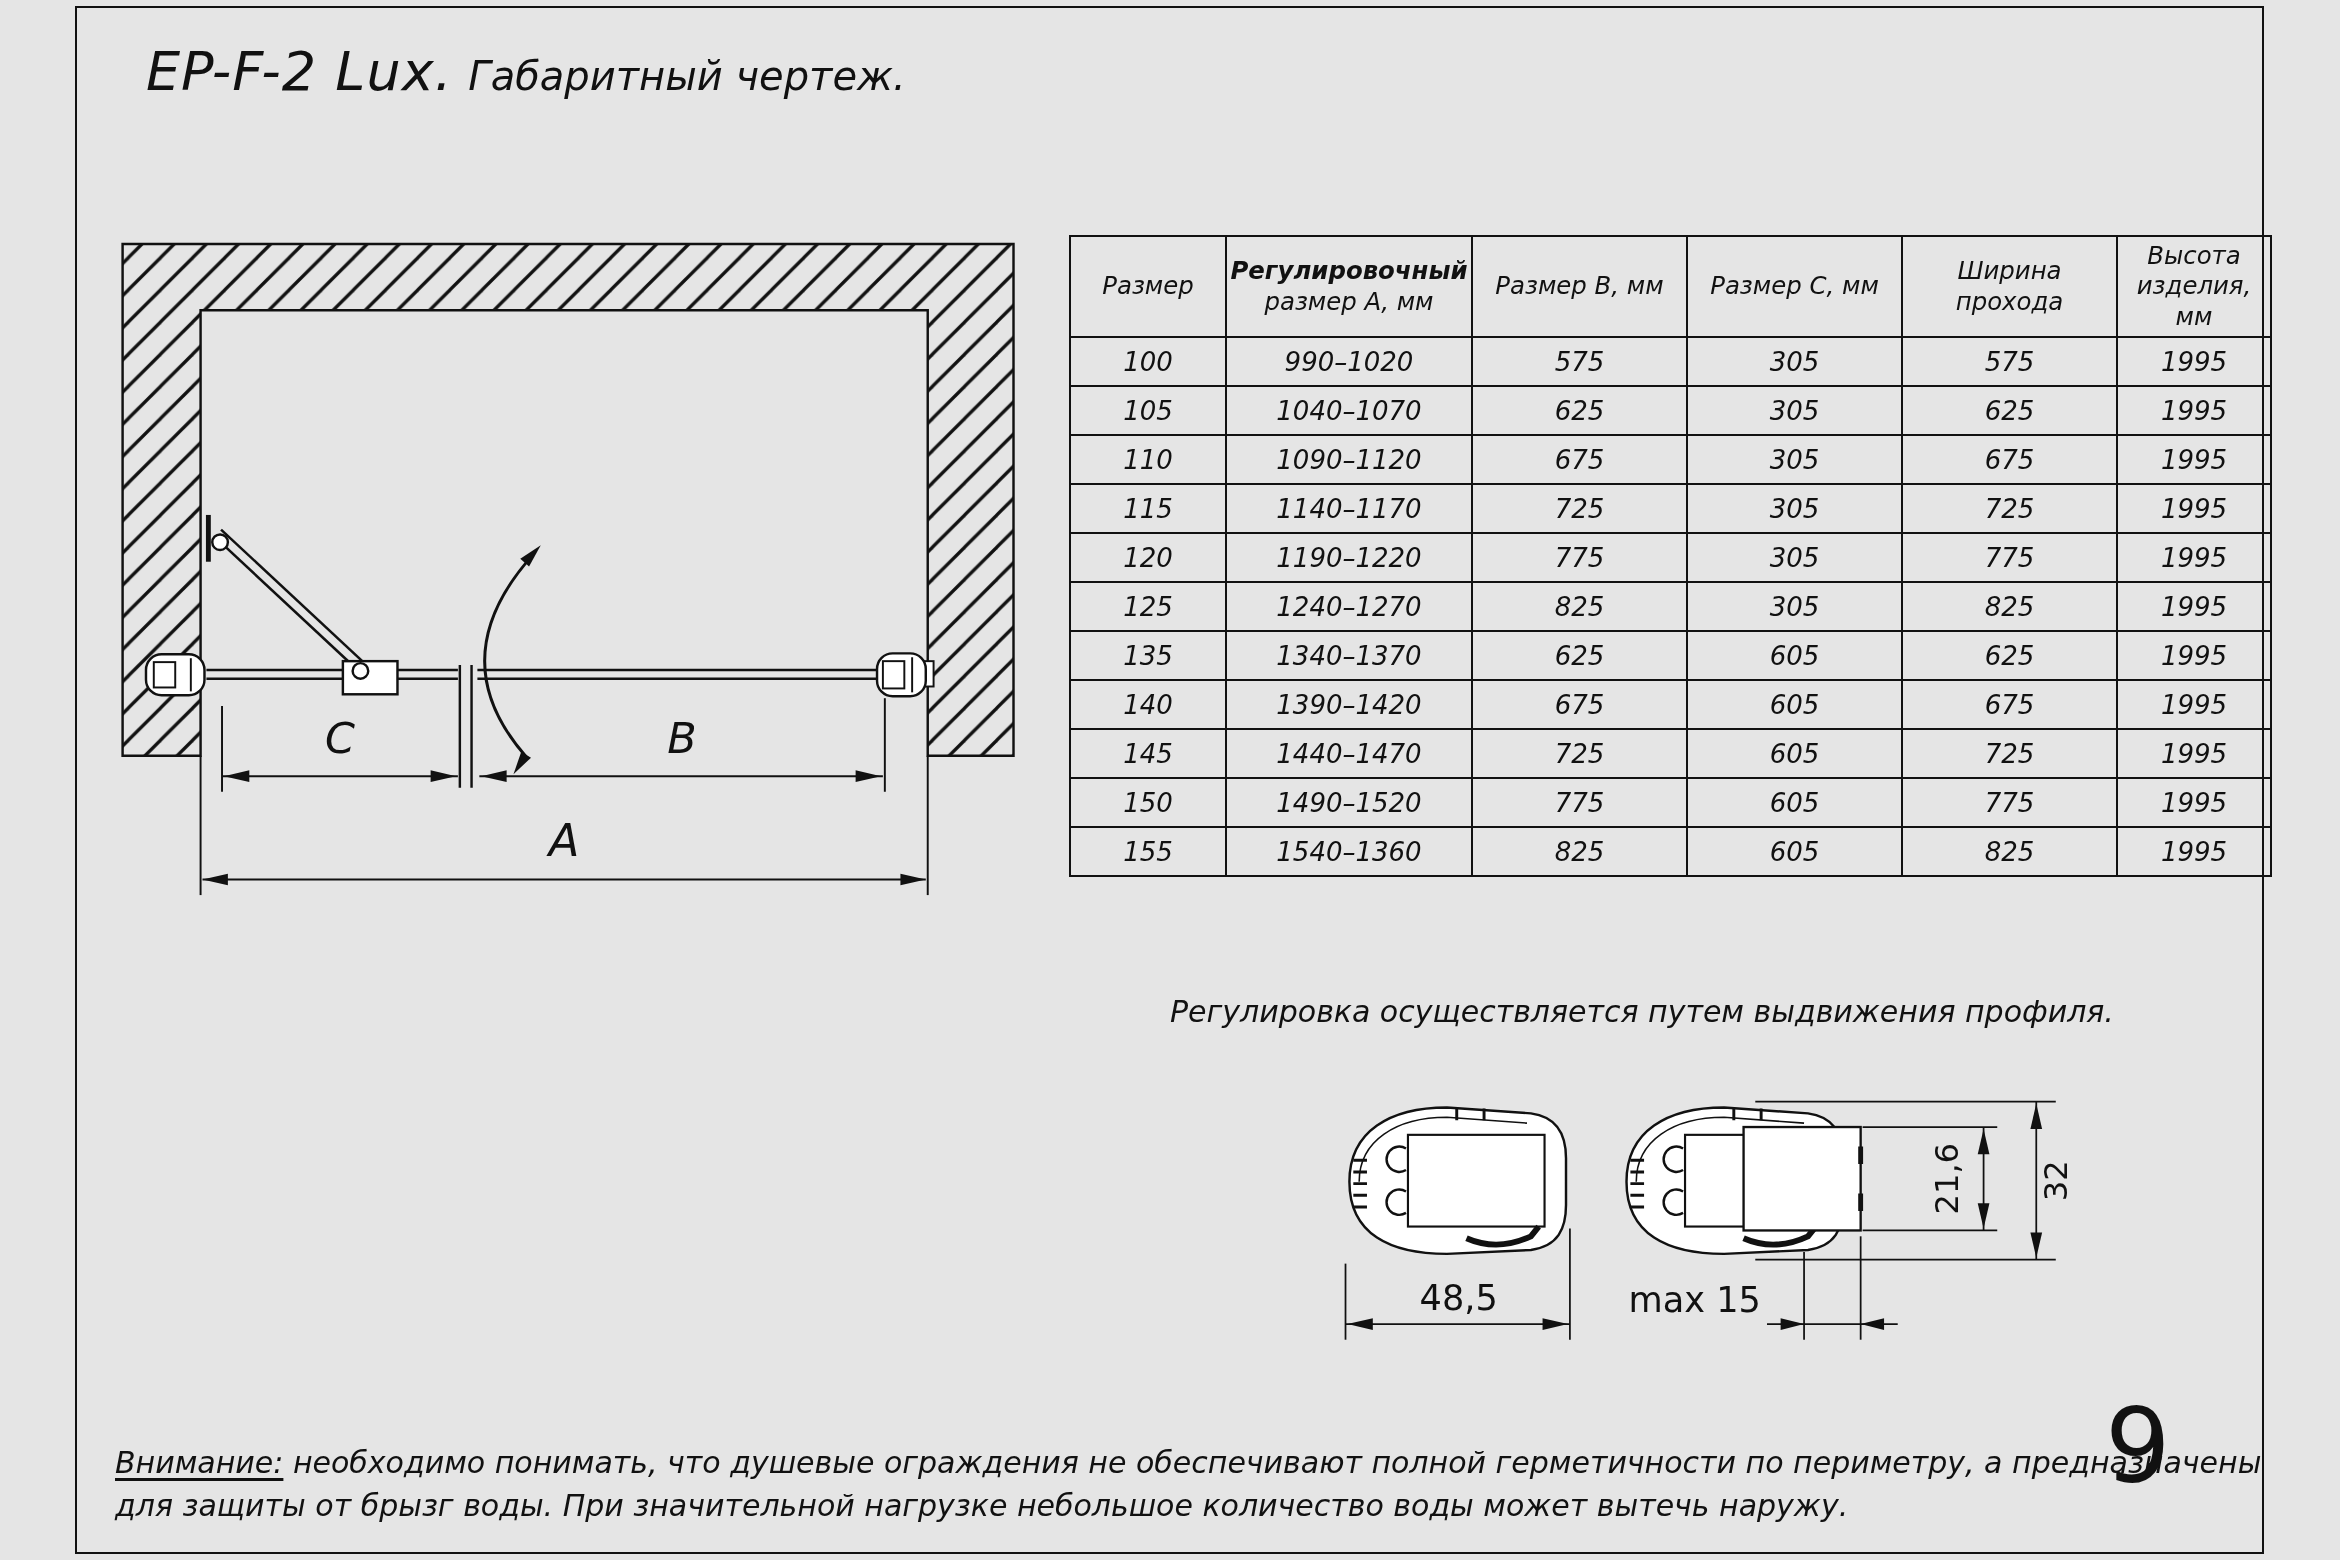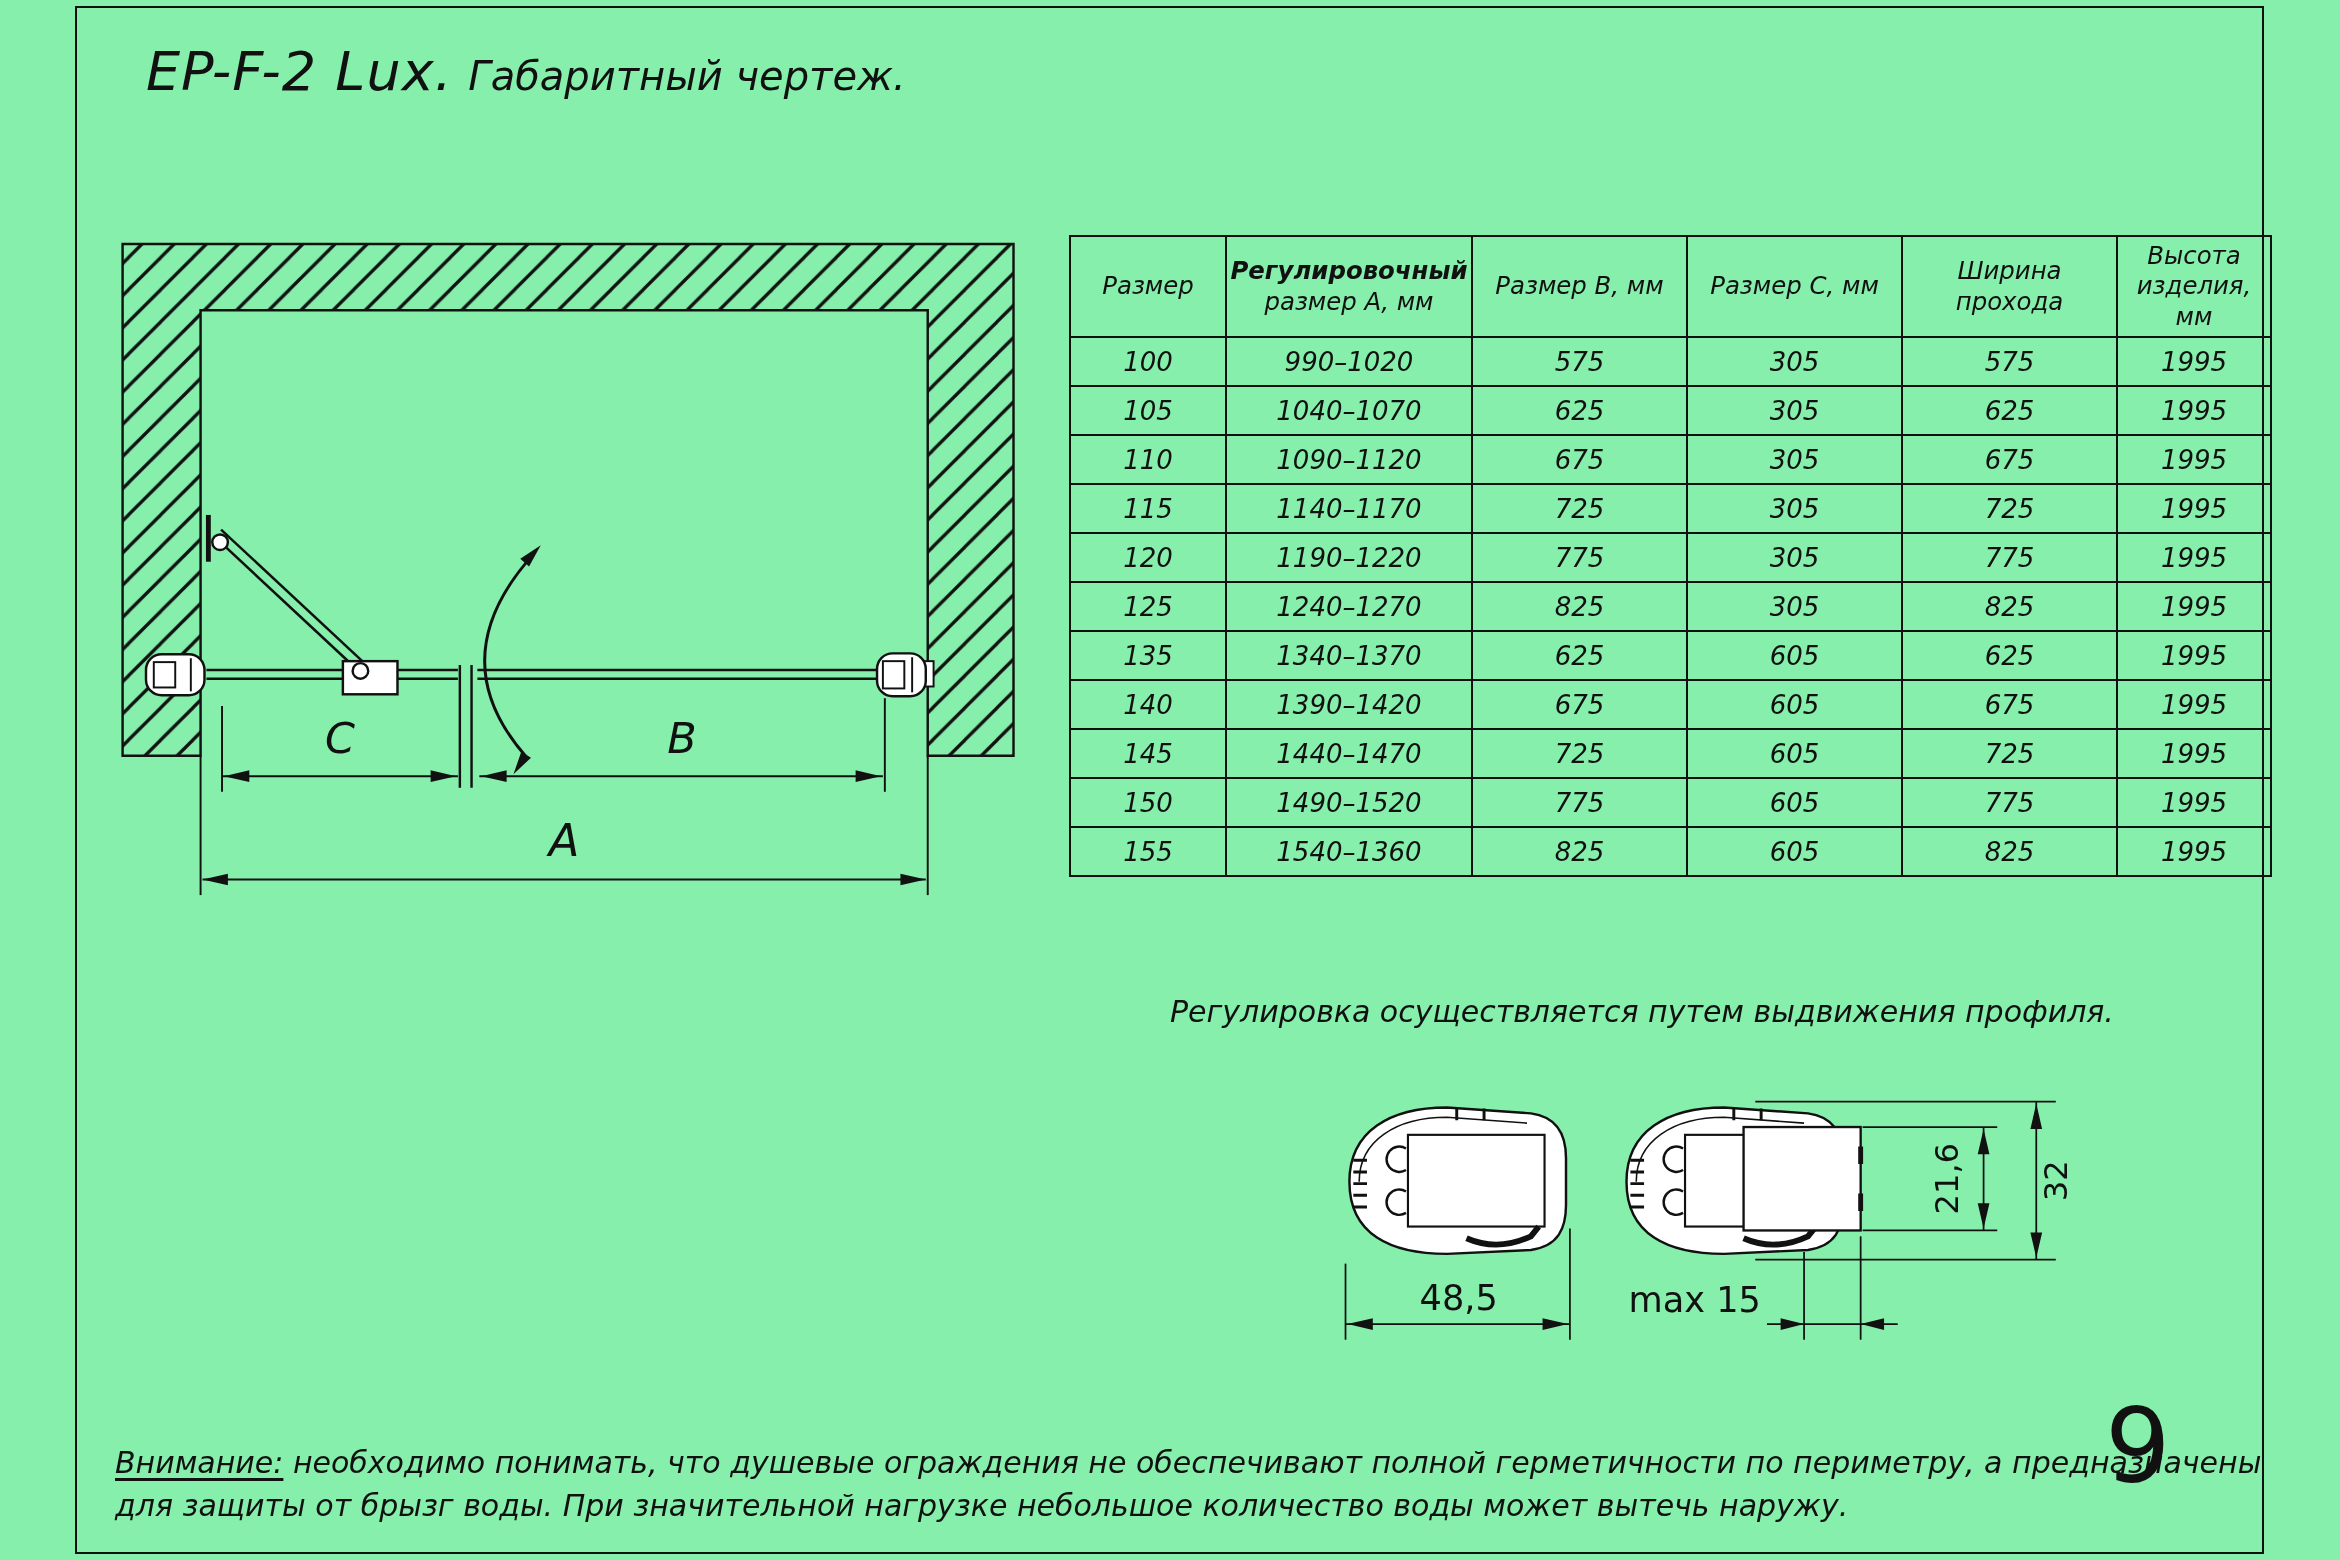--- a/index.html
+++ b/index.html
@@ -1,17 +1,17 @@
 <!DOCTYPE html>
 <html><head>
 <meta charset="utf-8">
 <style>
   html,body { margin:0; padding:0; background:#ffffff; }
   .page {
-    position:relative; width:2341px; height:1560px; background:#86efac;
+    position:relative; width:2341px; height:1560px; background:#e5e5e5;
     font-family:"DejaVu Sans", sans-serif; color:#111; overflow:hidden;
   }
   .page-frame {
     position:absolute; left:75px; top:5.9px; width:2189px; height:1548px;
     border:2px solid #111; box-sizing:border-box;
   }
   .title {
     position:absolute; left:146px; top:45px; white-space:nowrap;
     font-style:italic; line-height:1;
   }

